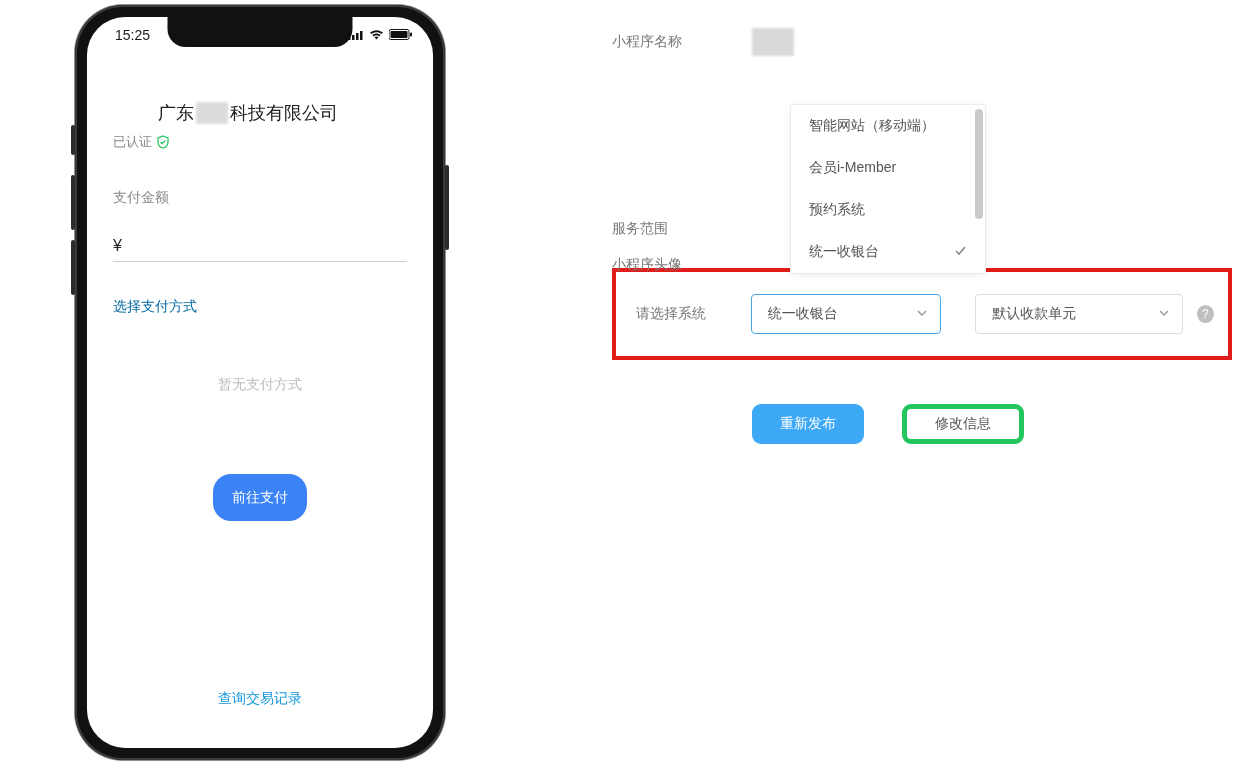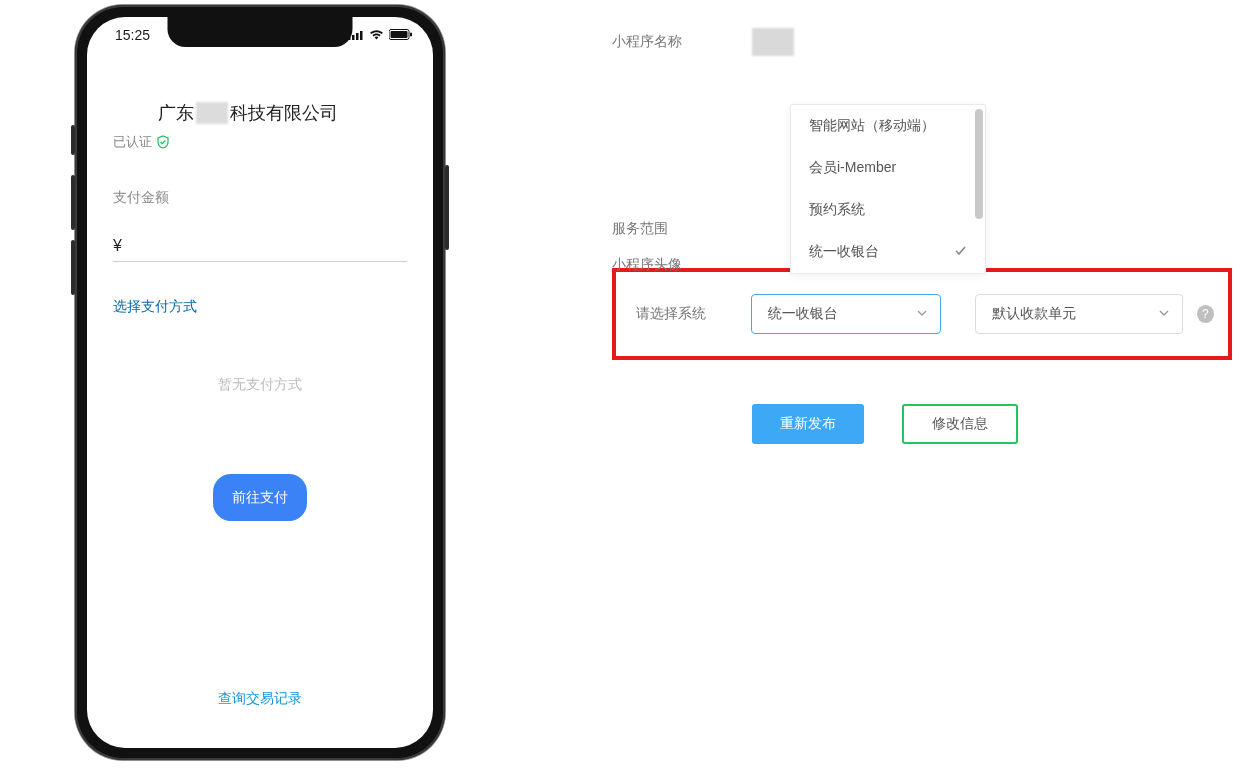--- a/index.html
+++ b/index.html
@@ -264,29 +264,29 @@
 
   .action-row {
     margin-top: 44px;
     display: flex;
     gap: 38px;
     padding-left: 140px;
   }
   .btn {
     height: 40px;
     padding: 0 28px;
-    border-radius: 3px;
+    border-radius: 9px;
     font-size: 14px;
     display: flex;
     align-items: center;
     justify-content: center;
     cursor: pointer;
   }
   .btn-primary { background: #3da8f5; color: #fff; }
-  .btn-secondary { background: #fff; border: 2px solid #22c55e; color: #555; }
+  .btn-secondary { background: #fff; border: 5px solid #22c55e; color: #555; }
 </style>
 </head>
 <body>
 
 <div class="phone-wrap">
   <div class="phone-frame">
     <span class="side-btn left1"></span>
     <span class="side-btn left2"></span>
     <span class="side-btn left3"></span>
     <span class="side-btn right1"></span>

